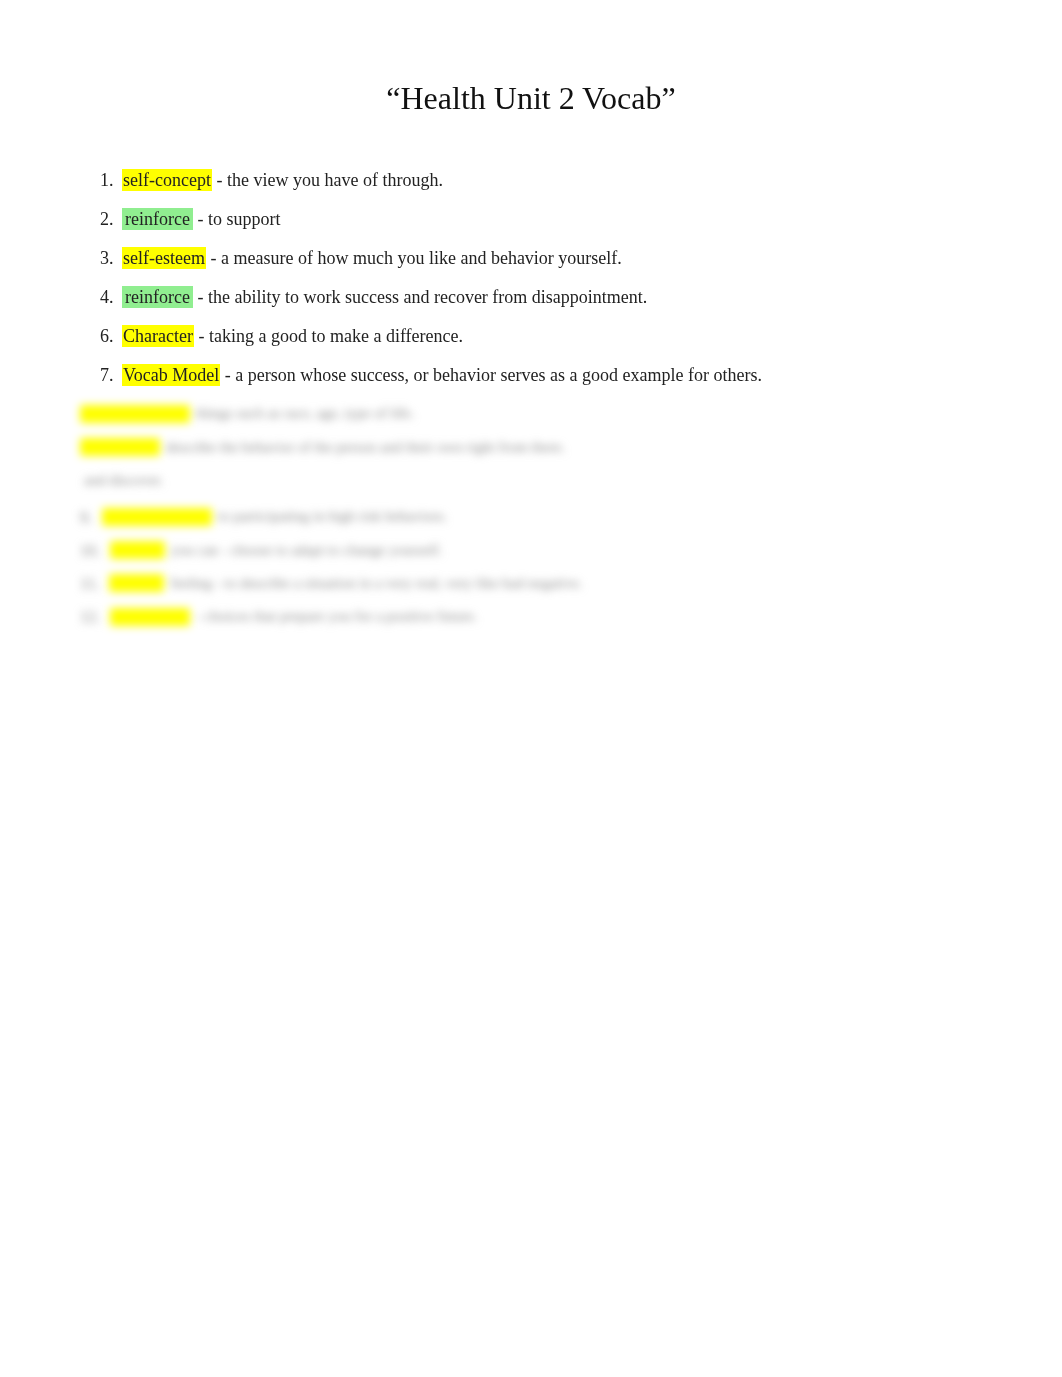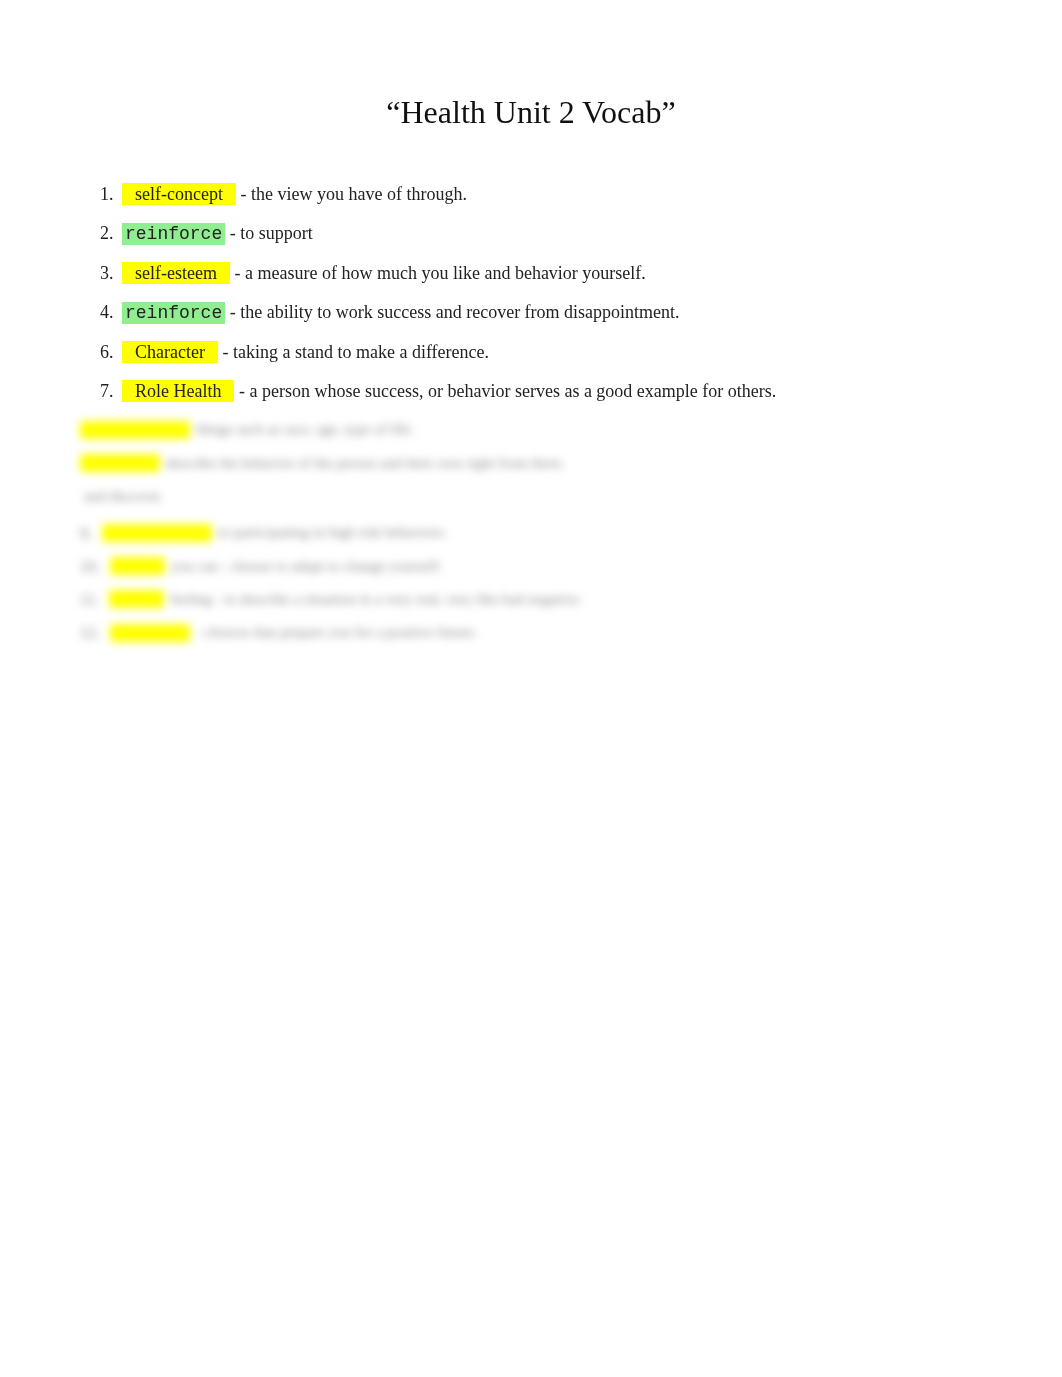--- a/index.html
+++ b/index.html
@@ -16,21 +16,21 @@
       width: 1062px;
       min-height: 1377px;
       padding: 60px 80px;
     }
 
     .page-title {
       text-align: center;
       font-size: 32px;
       font-weight: normal;
       margin-bottom: 50px;
-      margin-top: 34px;
+      margin-top: 20px;
       color: #111;
     }
 
     .vocab-list {
       list-style: none;
       padding: 0;
       margin: 0 0 0 20px;
     }
 
     .vocab-list li {
@@ -39,27 +39,26 @@
       font-size: 18px;
     }
 
     .item-number {
       display: inline;
       margin-right: 4px;
     }
 
     .highlight {
       background-color: #ffff00;
-      padding: 1px 13px;
+      padding: 1px 1px;
     }
 
     .highlight-green {
       background-color: #90ee90;
       padding: 1px 3px;
-      font-family: Liberation Mono, monospace;
     }
 
     .blurred-section {
       margin-top: 10px;
       filter: blur(4px);
       user-select: none;
       color: #555;
       font-size: 16px;
       line-height: 1.7;
     }
@@ -124,25 +123,25 @@
   <li>
     <span class="item-number">3.</span>
     <span class="highlight">self-esteem</span><span>   -</span><span> a measure of how much you like and behavior yourself.</span>
   </li>
   <li>
     <span class="item-number">4.</span>
     <span class="highlight-green">reinforce</span><span>   -</span><span>  the ability to work success and recover from disappointment.</span>
   </li>
   <li>
     <span class="item-number">6.</span>
-    <span class="highlight">Character</span><span> -</span><span> taking a stand to make a difference.</span>
+    <span class="highlight">Character</span><span> -</span><span> taking a good to make a difference.</span>
   </li>
   <li>
     <span class="item-number">7.</span>
-    <span class="highlight">Role Health</span><span> -</span><span>  a person whose success, or behavior serves as a good example for others.</span>
+    <span class="highlight">Vocab Model</span><span> -</span><span>  a person whose success, or behavior serves as a good example for others.</span>
   </li>
 </ol>
 
 <div class="blurred-section" aria-hidden="true">
   <div class="blurred-line item-8-block">
     <span class="blurred-highlight-wide"></span>
     <span class="blurred-text-line">things such as race, age, type of life.</span>
   </div>
   <div class="blurred-line item-8-block">
     <span class="blurred-highlight"></span>

